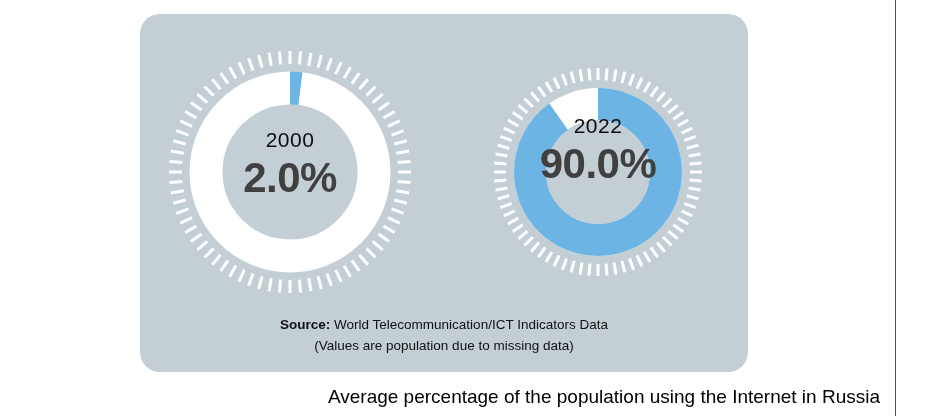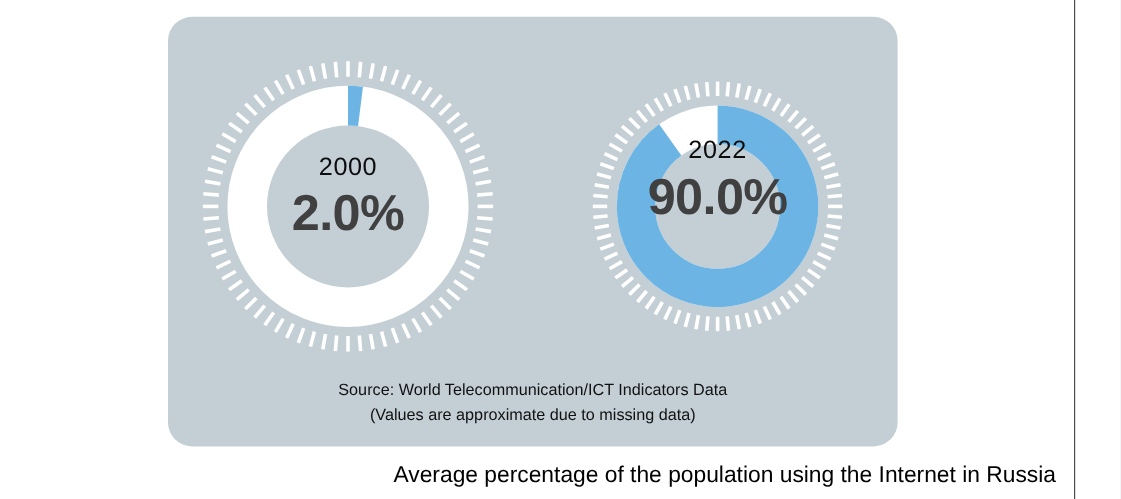--- a/index.html
+++ b/index.html
@@ -100,21 +100,21 @@
     text-align: center;
   }
   .source-line {
     font-family: "Liberation Sans", sans-serif;
     font-size: 13.5px;
     color: #111111;
     line-height: 1.55;
     white-space: nowrap;
   }
   .source-line .bold {
-    font-weight: 400;
+    font-weight: 700;
   }
 
   
   .caption {
     position: absolute;
     left: 0;
     top: 386px;
     width: 880px;
     text-align: right;
     font-family: "Liberation Sans", sans-serif;
@@ -298,19 +298,19 @@
       <circle cx="116" cy="150" r="68" fill="none" stroke="#6cb4e4" stroke-width="32" transform="rotate(-90 116 150)" id="arc-2022" stroke-dasharray="384.5309407993907 42.7256600888212"></circle>
     </svg>
     <div class="donut-labels">
       <div class="year">2022</div>
       <div class="value">90.0%</div>
     </div>
   </div>
 
   <div class="source-block">
     <div class="source-line"><span class="bold">Source:</span><span> World Telecommunication/ICT Indicators Data</span></div>
-    <div class="source-line">(Values are approximate due to missing data)</div>
+    <div class="source-line">(Values are population due to missing data)</div>
   </div>
 
   <div class="caption">Average percentage of the population using the Internet in Russia</div>
 
   <div class="edge-rule"></div>
 </div>
 
 </body></html>

